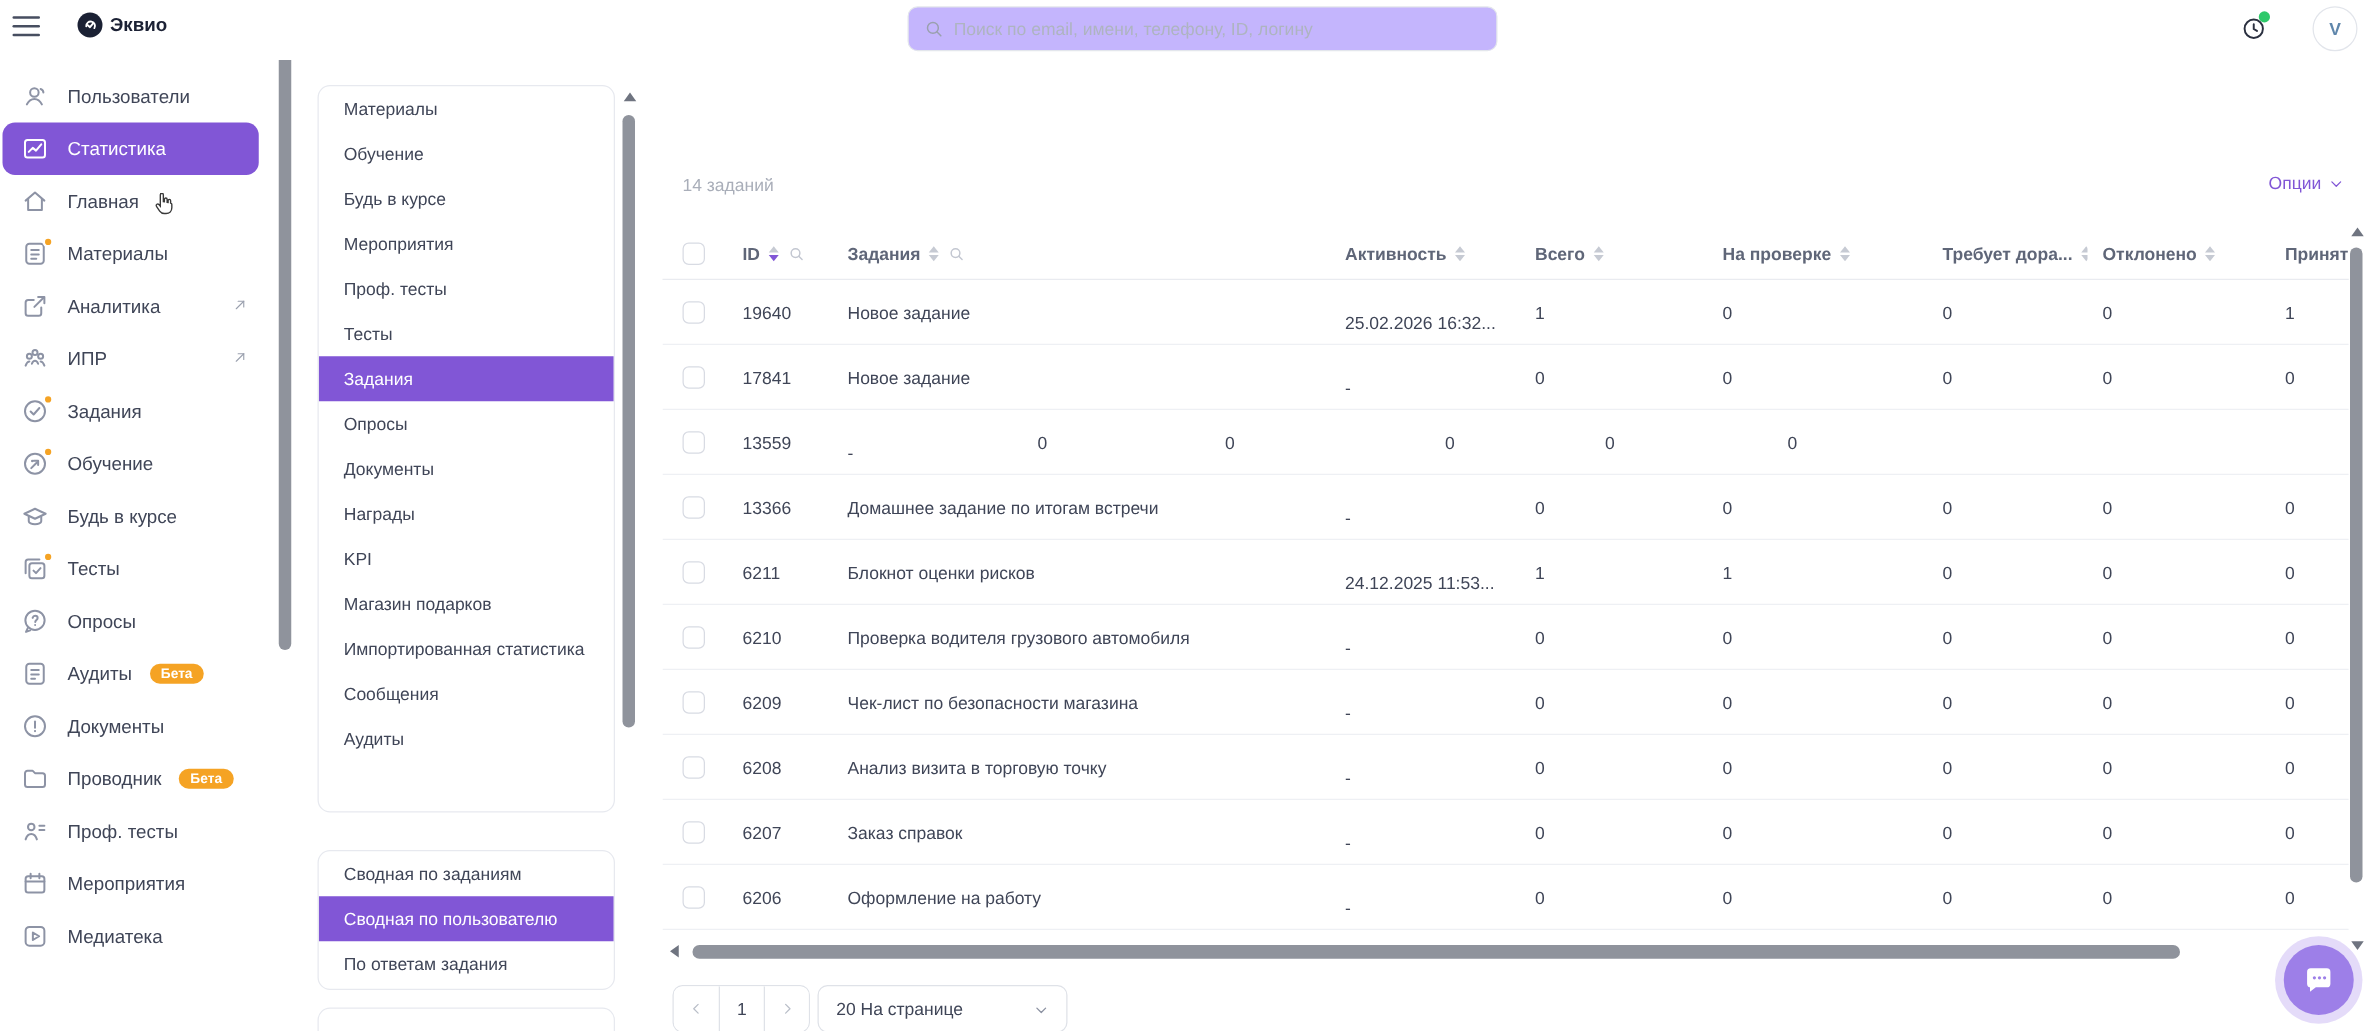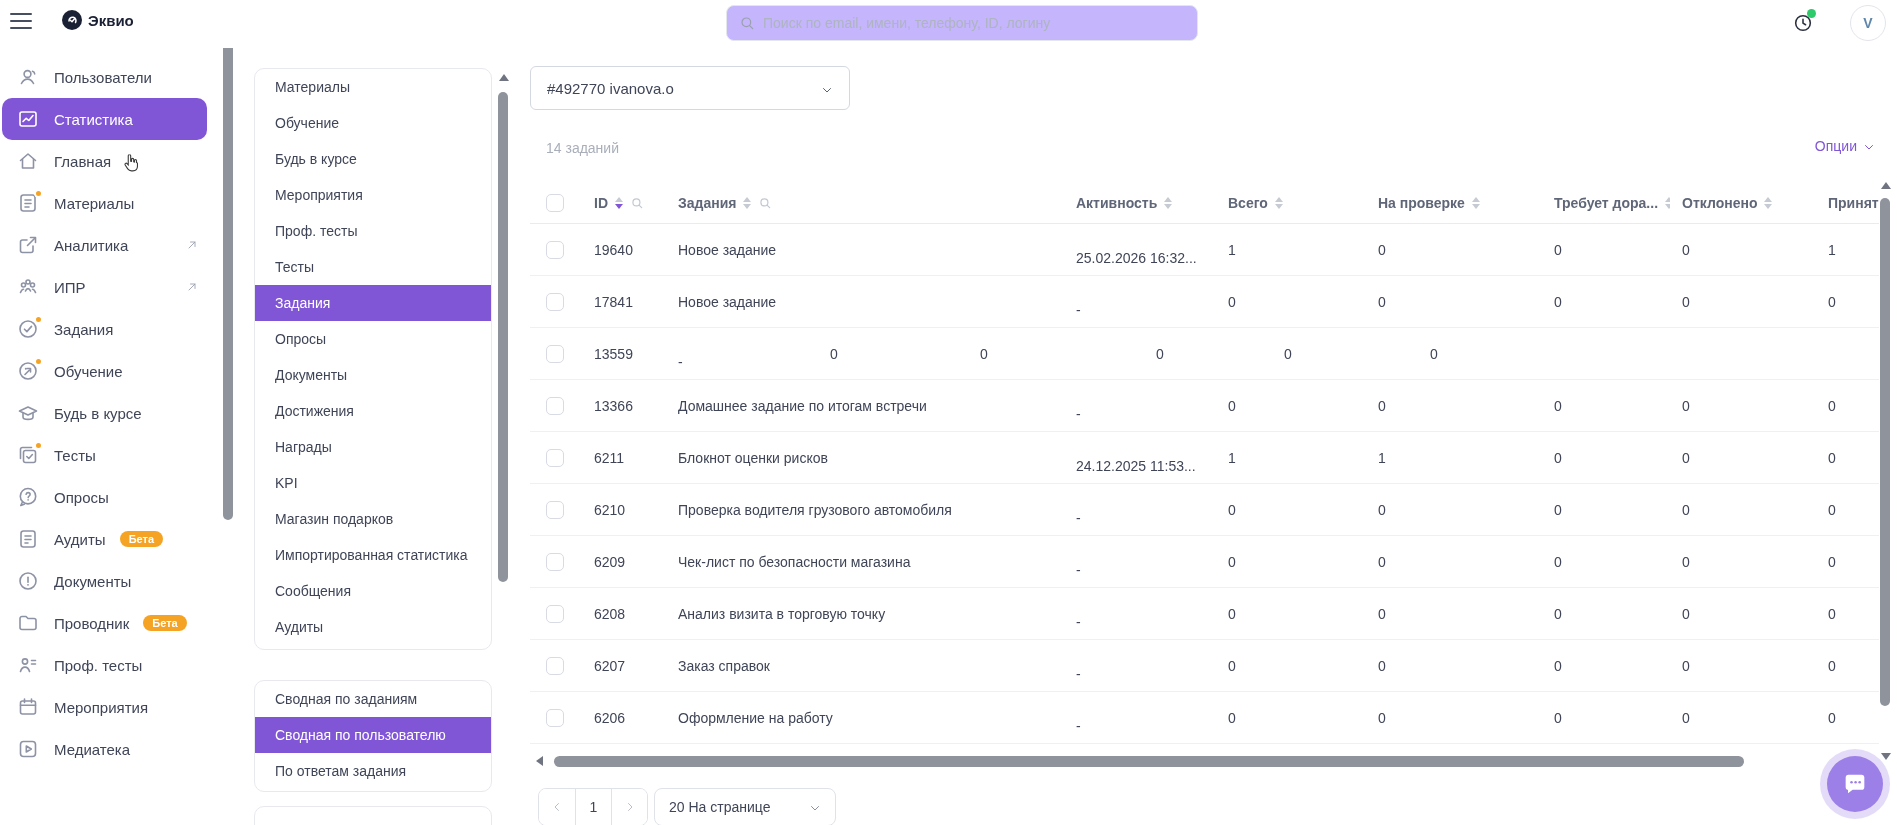--- a/index.html
+++ b/index.html
@@ -97,21 +97,21 @@
 
   .hscroll { position:absolute; left:6px; top:707px; width:1344px; height:14px; }
   .hscroll .arr-left { position:absolute; left:0; top:1px; width:0; height:0; border-top:5px solid transparent; border-bottom:5px solid transparent; border-right:7px solid #6f7480; }
   .hscroll .thumb { position:absolute; left:18px; top:1px; width:1190px; height:11px; background:#8f939c; border-radius:6px; }
 
   .pager { position:absolute; left:8px; top:740px; display:flex; border:1px solid #dfe2e8; border-radius:8px; overflow:hidden; height:38px; }
   .pager > div { width:36px; display:flex; align-items:center; justify-content:center; font-size:14px; cursor:pointer; background:#fff; }
   .pager > div + div { border-left:1px solid #dfe2e8; }
   .pager .pg-arrow svg { width:12px; height:12px; fill:none; stroke:#b9bec8; stroke-width:2; stroke-linecap:round; stroke-linejoin:round; }
   .pager .pg-num { color:#3f4557; }
-  .pagesize { position:absolute; left:124px; top:740px; width:182px; height:38px; border:1px solid #dfe2e8; border-radius:8px; display:flex; align-items:center; padding:0 14px; font-size:14px; color:#3f4557; cursor:pointer; background:#fff; }
+  .pagesize { position:absolute; left:124px; top:740px; width:200px; height:38px; border:1px solid #dfe2e8; border-radius:8px; display:flex; align-items:center; padding:0 14px; font-size:14px; color:#3f4557; cursor:pointer; background:#fff; }
   .pagesize .chev { margin-left:auto; }
   .pagesize .chev svg { stroke:#8a90a0; }
 
   .chatbtn { position:absolute; left:1297px; top:708px; width:56px; height:56px; border-radius:50%; background:#9d7fe8; box-shadow:0 0 0 7px rgba(157,127,232,.28); display:flex; align-items:center; justify-content:center; cursor:pointer; }
   .chatbtn svg { width:28px; height:28px; }
 
   .cursor { position:absolute; left:120px; top:152px; width:22px; height:22px; z-index:9; pointer-events:none; }
 </style>
 </head>
 <body>
@@ -374,23 +374,20 @@
       <div class="panel-item selected">
     <span>Задания</span>
   </div>
       <div class="panel-item">
     <span>Опросы</span>
   </div>
       <div class="panel-item">
     <span>Документы</span>
   </div>
       <div class="panel-item">
-    <span>Достижения</span>
-  </div>
-      <div class="panel-item">
     <span>Награды</span>
   </div>
       <div class="panel-item">
     <span>KPI</span>
   </div>
       <div class="panel-item">
     <span>Магазин подарков</span>
   </div>
       <div class="panel-item">
     <span>Импортированная статистика</span>
@@ -423,26 +420,20 @@
   <div class="panel" style="top:806px; height:40px;"></div>
 
   <div class="cursor">
     <svg viewBox="0 0 24 24">
         <path d="M10.3 2.8c.75 0 1.35.6 1.35 1.35v6l.9.15V8.2c0-.65.55-1.2 1.2-1.2s1.2.55 1.2 1.2v2.55l.85.14v-1.6c0-.6.5-1.1 1.1-1.1s1.1.5 1.1 1.1v2.1c.6.1 1.05.62 1.05 1.25v2.9c0 2.9-2.1 5-5 5h-1.6c-1.6 0-3.1-.8-4-2.1l-2.8-4.2c-.4-.6-.25-1.4.35-1.8.55-.37 1.3-.28 1.75.22l1.25 1.4V4.15c0-.75.6-1.35 1.35-1.35z" fill="#fff" stroke="#3a3a3a" stroke-width="1.2"></path>
       </svg>
   </div>
 
   <div class="main">
 
-    <div class="filter-select">
-      <span>#492770 ivanova.o</span>
-      <span class="chev"><svg viewBox="0 0 24 24">
-            <path d="M5 9l7 7 7-7"></path>
-          </svg></span>
-    </div>
 
     <div class="count-label">14 заданий</div>
 
     <div class="options-link">
       <span>Опции</span>
       <span class="chev"><svg viewBox="0 0 24 24">
             <path d="M5 9l7 7 7-7"></path>
           </svg></span>
     </div>
 

